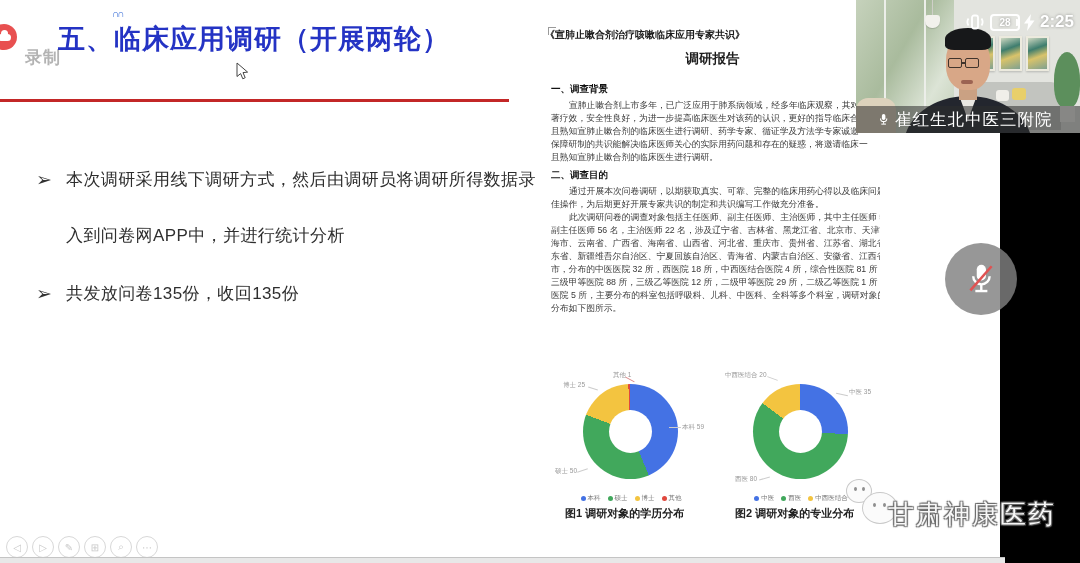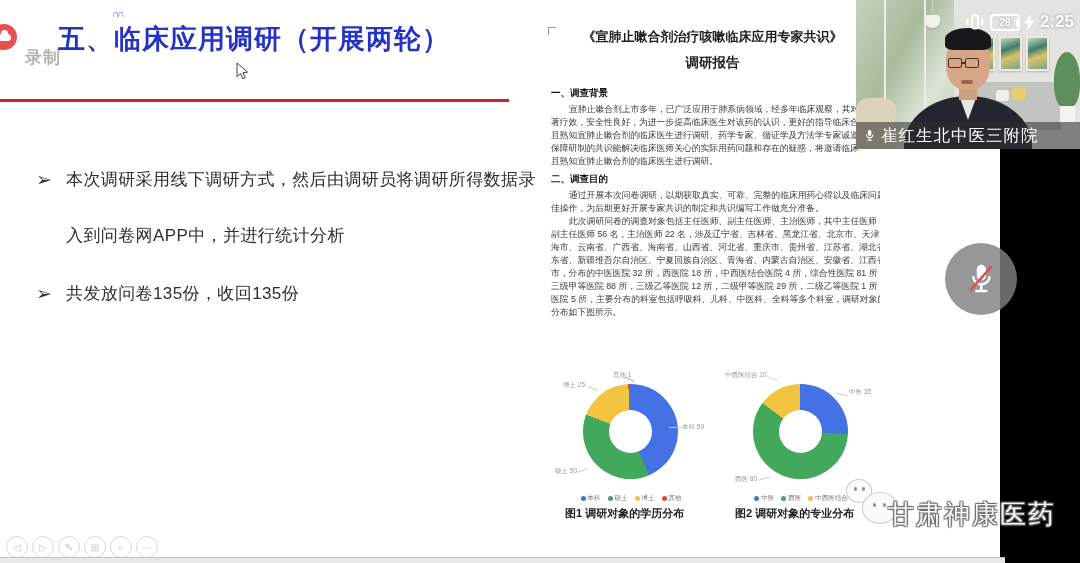--- a/index.html
+++ b/index.html
@@ -27,21 +27,21 @@
 
   
   .bullets { position:absolute; left:36px; top:152px; width:508px; }
   .bullet { display:flex; margin-bottom:2px; }
   .bullet .marker { flex:0 0 30px; font-size:19px; color:#333; line-height:56px; }
   .bullet .btext { font-size:17px; color:#2e2e2e; line-height:56px; letter-spacing:0.4px; }
 
   
   .doc { position:absolute; left:545px; top:0; width:335px; height:556px; background:#fff; overflow:hidden; }
   .crop-mark { position:absolute; left:3px; top:27px; width:8px; height:8px; border-left:1px solid #9a9a9a; border-top:1px solid #9a9a9a; }
-  .doc-title { margin-top:28px; text-align:center; font-family:Liberation Mono, monospace; font-weight:bold; font-size:13px; color:#1c1c1c; white-space:nowrap; }
+  .doc-title { margin-top:28px; text-align:left; font-family:Liberation Mono, monospace; font-weight:bold; font-size:10px; color:#1c1c1c; white-space:nowrap; }
   .doc-subtitle { margin-top:8px; text-align:center; font-family:"Liberation Serif", serif; font-weight:bold; font-size:13.5px; color:#1c1c1c; }
   .doc-body { padding:10px 0 0 6px; }
   .doc-heading { font-size:9.5px; font-weight:bold; color:#111; margin:5px 0 3px 0; }
   .doc-line { font-size:8.8px; color:#3a3a3a; line-height:13px; white-space:nowrap; overflow:hidden; }
   .doc-line.indent { text-indent:18px; }
 
   
   .chart { position:absolute; width:152px; height:158px; top:370px; }
   .chart-1 { left:10px; } .chart-2 { left:180px; }
   .donut { position:absolute; left:28px; top:14px; width:95px; height:95px; border-radius:50%; }
@@ -53,21 +53,21 @@
   .lg-dot { width:5px; height:5px; border-radius:50%; display:inline-block; }
   .fig-caption { position:absolute; left:10px; top:136px; font-size:11px; font-weight:bold; color:#222; white-space:nowrap; }
 
   
   .bottom-strip { position:absolute; left:0; top:557px; width:1005px; height:6px; background:#e8e8e8; border-top:1px solid #c4c4c4; }
   .ctrl-row { position:absolute; left:6px; top:536px; display:flex; gap:4px; }
   .ctrl-btn { width:22px; height:22px; border-radius:50%; border:1px solid #d8d8d8; background:#fff;
     color:#c9c9c9; font-size:10px; display:flex; align-items:center; justify-content:center; }
 
   
-  .webcam { position:absolute; left:856px; top:0; width:224px; height:149px; overflow:hidden; background:#e3e4df; }
+  .webcam { position:absolute; left:856px; top:0; width:224px; height:133px; overflow:hidden; background:#e3e4df; }
   .wc-window { position:absolute; left:0; top:0; width:98px; height:153px;
     background:linear-gradient(120deg,#c6d2bc 0%,#a9bb9d 40%,#dce4d6 70%,#b9c7ad 100%); }
   .wc-window:before { content:""; position:absolute; left:28px; top:0; width:2px; height:100%; background:#eceee9; }
   .wc-window:after { content:""; position:absolute; left:68px; top:0; width:2px; height:100%; background:#eceee9; }
   .wc-lamp-cord { position:absolute; left:76px; top:0; width:1px; height:16px; background:#cfcfc8; }
   .wc-lamp { position:absolute; left:69px; top:15px; width:15px; height:13px; background:#f2f1ec; border-radius:3px 3px 7px 7px; box-shadow:0 1px 1px rgba(0,0,0,.15); }
   .wc-painting { position:absolute; top:36px; width:23px; height:35px; border:2px solid #eceade; box-shadow:0 1px 2px rgba(0,0,0,.2);
     background:linear-gradient(160deg,#cfd8c2 0%,#3e7d6e 35%,#d9c36a 60%,#7fa190 100%); }
   .wc-couch { position:absolute; left:110px; top:82px; width:95px; height:48px; background:#c2c4bf; border-radius:10px 10px 0 0; }
   .wc-pillow-y { position:absolute; left:156px; top:88px; width:14px; height:12px; background:#e8cf6a; border-radius:3px; }
@@ -86,21 +86,21 @@
   .wc-mouth { position:absolute; left:105px; top:80px; width:12px; height:4px; background:#9c6352; border-radius:2px; }
 
   .status-row { position:absolute; top:12px; right:6px; display:flex; align-items:center; gap:5px;
     color:#fff; text-shadow:0 0 3px rgba(90,90,90,.6); }
   .battery { width:30px; height:17px; border:2px solid #fff; border-radius:4px; font-size:10px; font-weight:bold;
     display:flex; align-items:center; justify-content:center; }
   .battery-nub { width:3px; height:7px; background:#fff; border-radius:0 2px 2px 0; margin-left:-4px; }
   .status-time { font-size:17px; font-weight:bold; }
 
   .name-bar { position:absolute; left:0; bottom:0; width:100%; height:27px; background:rgba(45,45,45,.55);
-    display:flex; align-items:center; padding-left:7px; gap:5px; }
+    display:flex; align-items:center; padding-left:21px; gap:5px; }
   .name-text { color:#fff; font-size:16.5px; letter-spacing:1px; white-space:nowrap; }
 
   
   .mic-muted { position:absolute; left:945px; top:243px; width:72px; height:72px; border-radius:50%;
     background:rgba(128,128,128,.82); display:flex; align-items:center; justify-content:center; }
 
   
   .watermark { position:absolute; left:888px; top:497px; font-size:26px; color:#f7f7f7; letter-spacing:2px; white-space:nowrap;
     text-shadow:1px 1px 1px #6a6a6a, -1px -1px 1px #6a6a6a, 1px -1px 1px #6a6a6a, -1px 1px 1px #6a6a6a; }
   .wm-bubble { position:absolute; border-radius:50%; background:#fbfbfb; border:1px solid #c9c9c9; }

